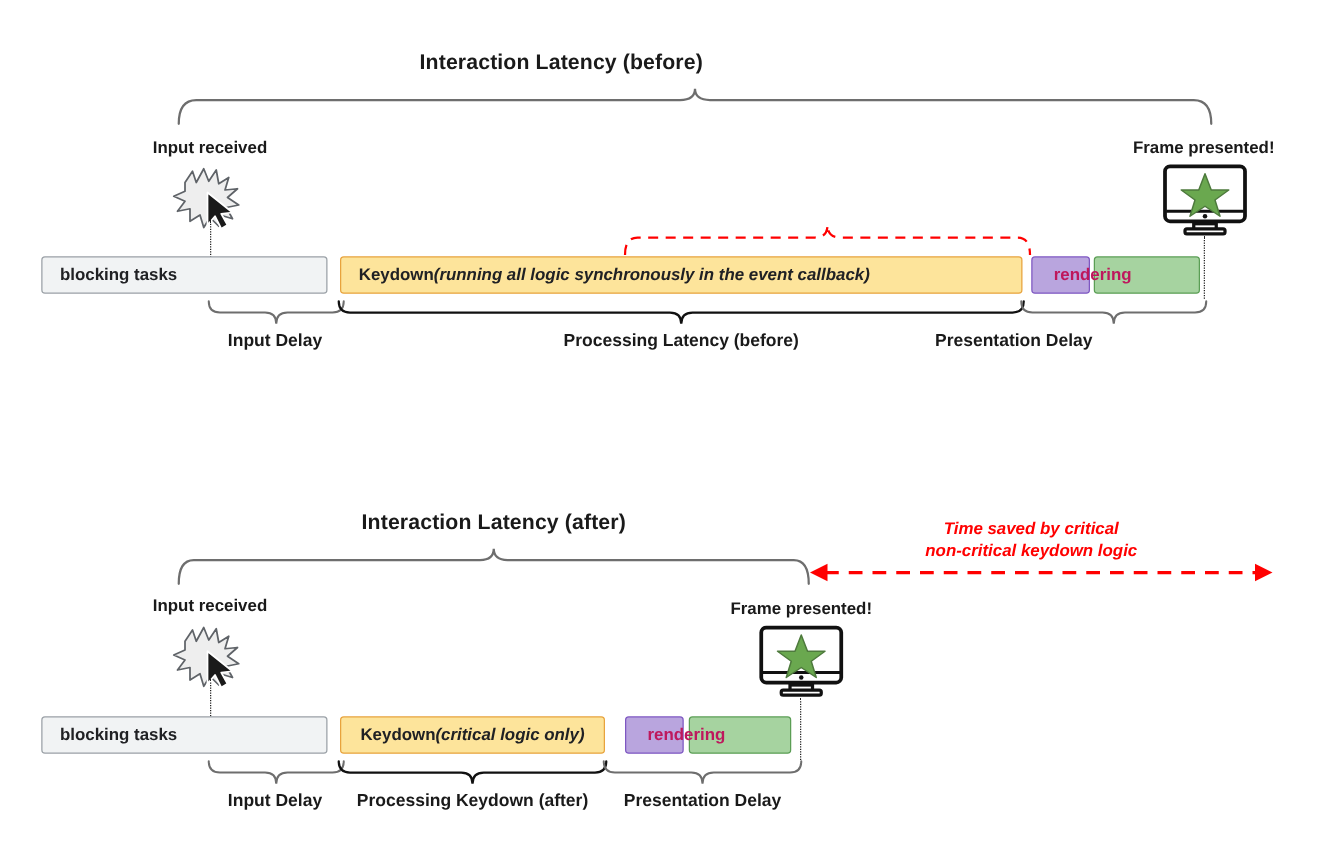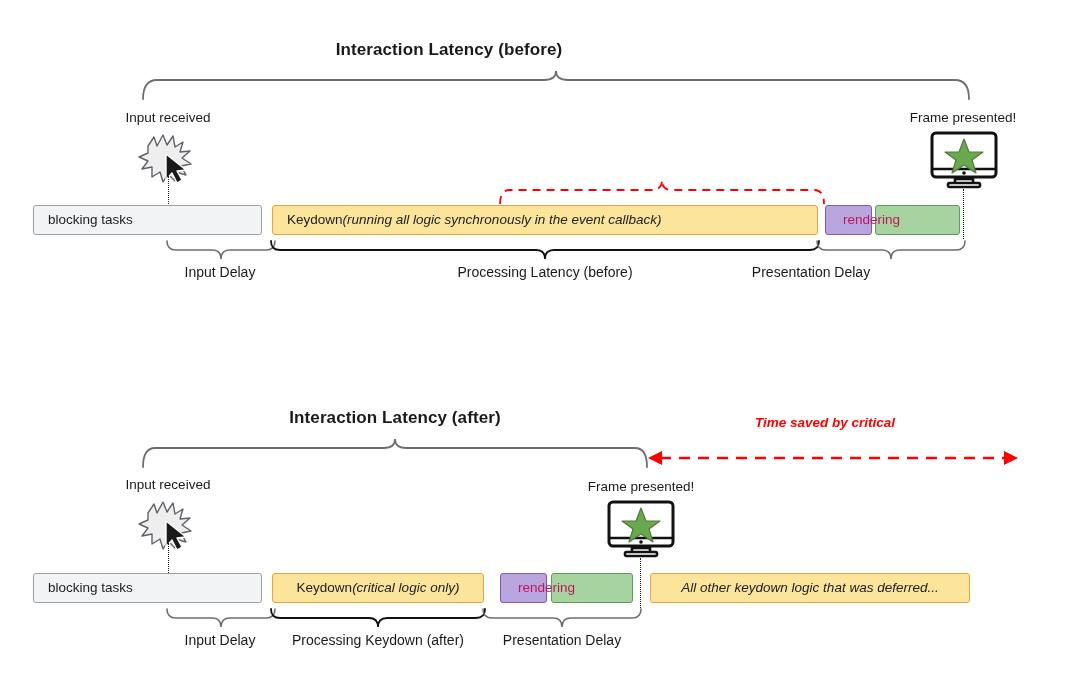--- a/index.html
+++ b/index.html
@@ -11,21 +11,21 @@
     font-family: "Liberation Sans", sans-serif;
     color: #000000;
   }
   #canvas {
     position: relative;
     width: 1071px;
     height: 690px;
     overflow: hidden;
     background: #ffffff;
   }
-  .abs { position: absolute; }
+  .abs { position: absolute; font-weight: bold; }
 
   .diagram-title {
     font-size: 17px;
     font-weight: bold;
     text-align: center;
     color: #1a1a1a;
     letter-spacing: 0.1px;
   }
 
   .brace-svg { display: block; }
@@ -190,20 +190,21 @@
   <div class="abs diagram-title" style="left:0; top:408px; width:790px;">Interaction Latency (after)</div>
 
   <div class="abs" style="left:140px; top:438px;">
     <svg class="brace-svg" width="510" height="30" viewBox="0 0 510 30">
       <path d="M3,29 Q3,10 15,10 L244,10 Q255,10 255,1 Q255,10 266,10 L495,10 Q507,10 507,29" fill="none" stroke="#6e6e6e" stroke-width="1.8" stroke-linecap="round"></path>
     </svg>
   </div>
 
   <div class="abs red-note" style="left:630px; top:414px; width:390px;">
     <div>Time saved by critical</div>
+    <div>non-critical keydown logic</div>
   </div>
 
   <div class="abs" style="left:646px; top:448px;">
     <svg width="374" height="20" viewBox="0 0 374 20">
       <line x1="14" y1="10" x2="360" y2="10" stroke="#ff0000" stroke-width="2.6" stroke-dasharray="11,8"></line>
       <polygon points="2,10 16,3 16,17" fill="#ff0000"></polygon>
       <polygon points="372,10 358,3 358,17" fill="#ff0000"></polygon>
     </svg>
   </div>
 
@@ -241,23 +242,20 @@
     <span>Keydown </span>
       <span class="ital">(critical logic only)</span>
   </div>
 
   <div class="abs bar bar-purple" style="left:500px; top:573px; width:47px;"></div>
 
   <div class="abs bar bar-green" style="left:551px; top:573px; width:82px;"></div>
 
   <div class="abs bar-rendering-text" style="left:518px; top:580px;">rendering</div>
 
-  <div class="abs bar bar-keydown-center" style="left:650px; top:573px; width:320px;">
-    <span class="ital">All other keydown logic that was deferred...</span>
-  </div>
 
   <div class="abs" style="left:164px; top:608px;">
     <svg class="brace-svg" width="114" height="22" viewBox="0 0 114 22">
       <path d="M3,1 Q3,10 12,10 L48,10 Q57,10 57,19 Q57,10 66,10 L102,10 Q111,10 111,1" fill="none" stroke="#6e6e6e" stroke-width="1.6" stroke-linecap="round"></path>
     </svg>
   </div>
   <div class="abs seg-label" style="left:150px; top:632px; width:140px;">Input Delay</div>
 
   <div class="abs" style="left:268px; top:608px;">
     <svg class="brace-svg" width="220" height="22" viewBox="0 0 220 22">

